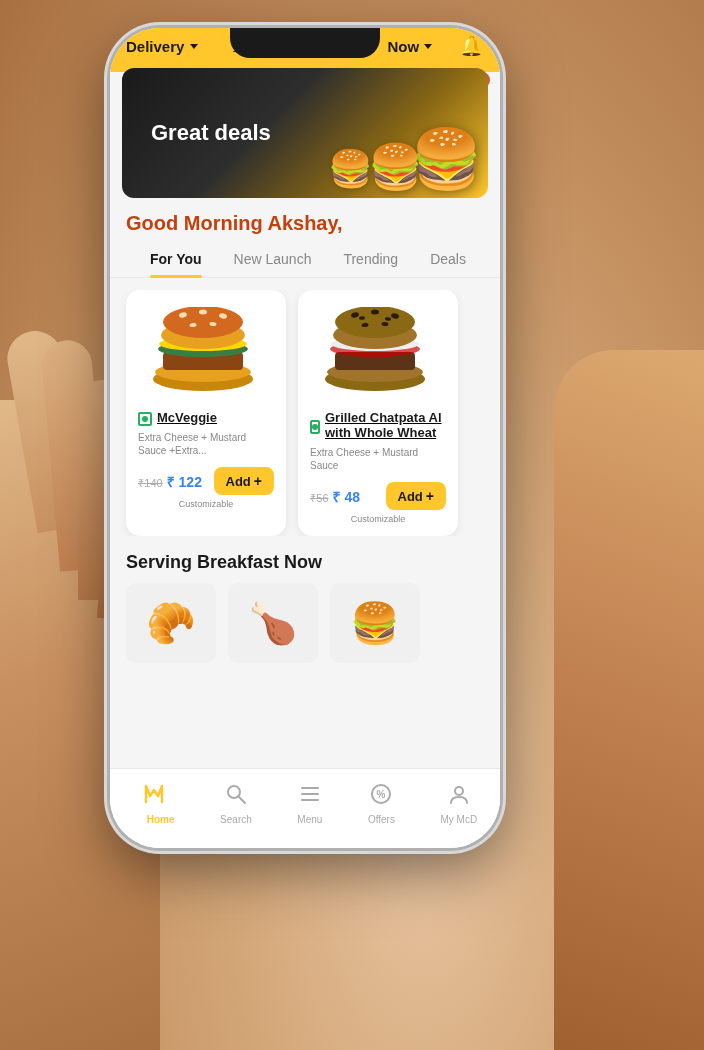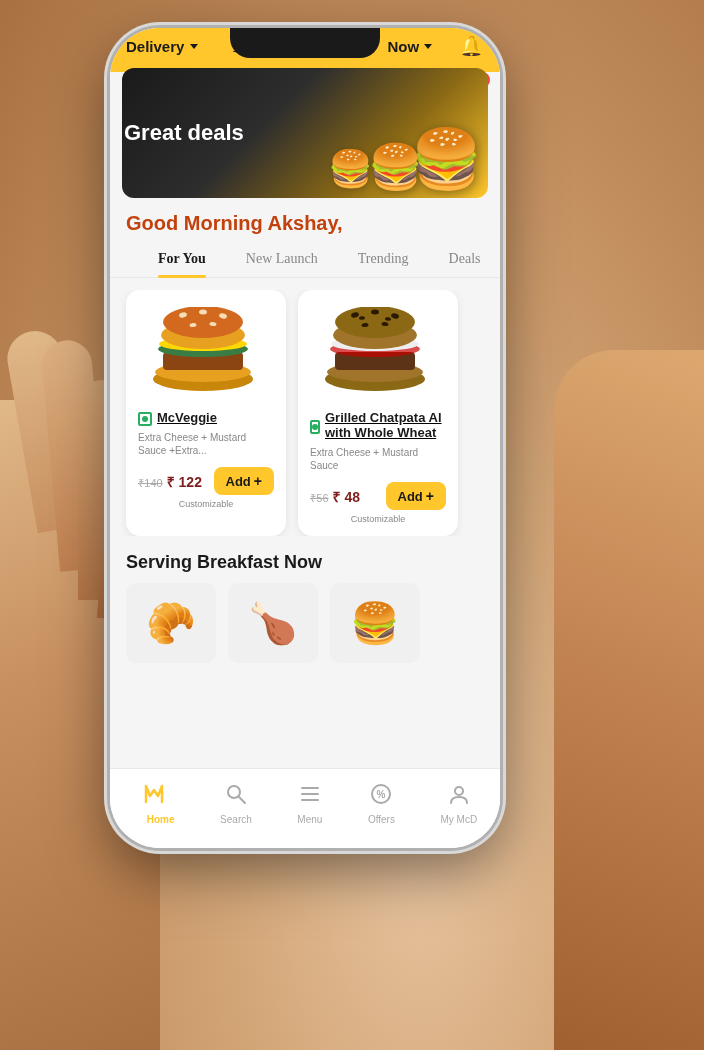--- a/index.html
+++ b/index.html
@@ -156,21 +156,21 @@
     
     .banner {
       margin: 0 12px 0;
       height: 130px;
       border-radius: 12px;
       background: linear-gradient(135deg, #1a1a1a 0%, #2d2d2d 40%, #8B6914 70%, #FFC72C 100%);
       position: relative;
       overflow: hidden;
       display: flex;
       align-items: center;
-      padding: 12px 2px;
+      padding: 12px 29px;
     }
 
     .banner-text {
       z-index: 2;
     }
 
     .banner-title {
       font-size: 22px;
       font-weight: 800;
       color: white;
@@ -198,25 +198,24 @@
     .greeting {
       padding: 14px 16px 6px;
       font-size: 20px;
       font-weight: 700;
       color: #c2410c;
     }
 
     
     .tabs {
       display: flex;
-      gap: 8px;
-      padding: 0 32px;
+      gap: 0;
+      padding: 0 24px;
       border-bottom: 1px solid #e8e8e8;
       margin-bottom: 12px;
-      font-family: Liberation Serif, serif;
     }
 
     .tab {
       padding: 10px 16px;
       font-size: 14px;
       font-weight: 500;
       color: #888;
       cursor: pointer;
       position: relative;
       white-space: nowrap;
@@ -315,21 +314,21 @@
 
     .price-old {
       font-size: 11px;
       color: #aaa;
       text-decoration: line-through;
     }
 
     .price-new {
       font-size: 14px;
       font-weight: 700;
-      color: #7f1d1d;
+      color: #3b82f6;
       margin-left: 4px;
     }
 
     .add-btn {
       background: #FFC72C;
       border: none;
       border-radius: 8px;
       padding: 6px 12px;
       font-size: 13px;
       font-weight: 700;

